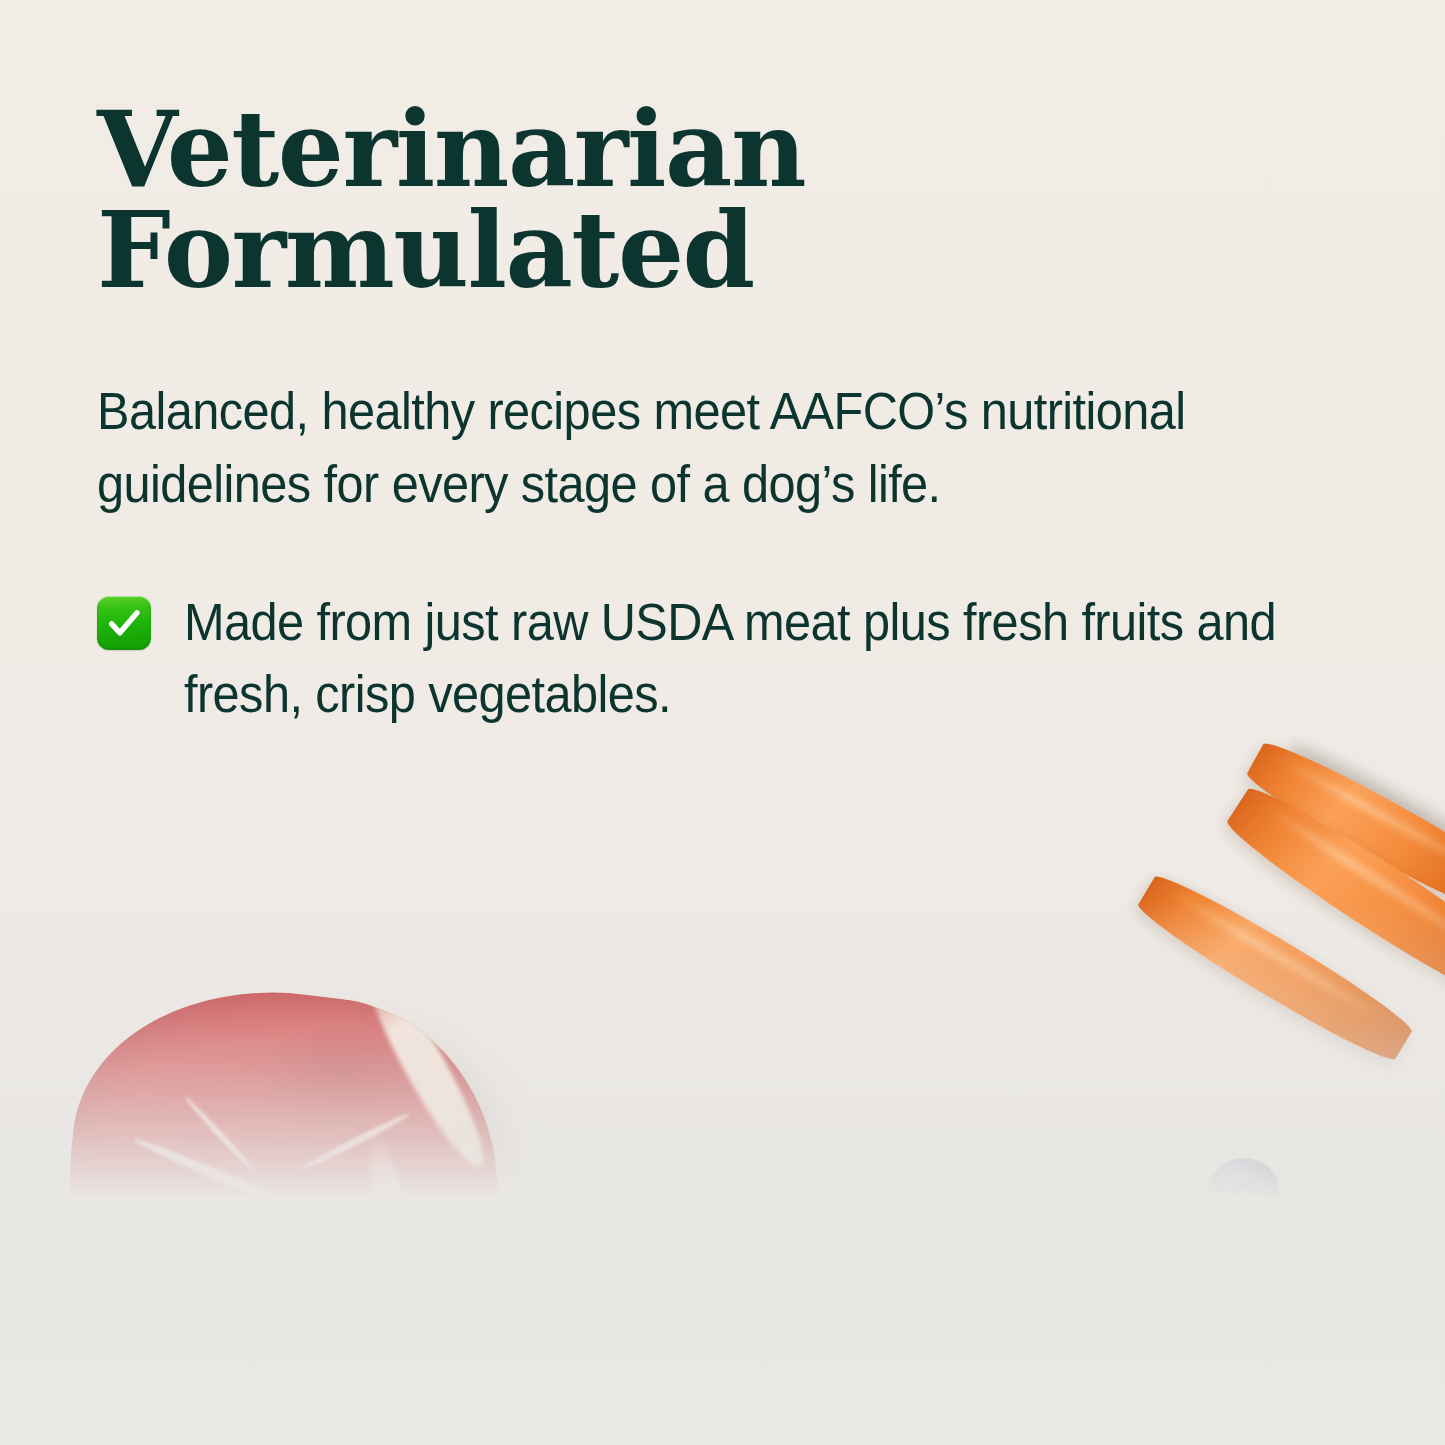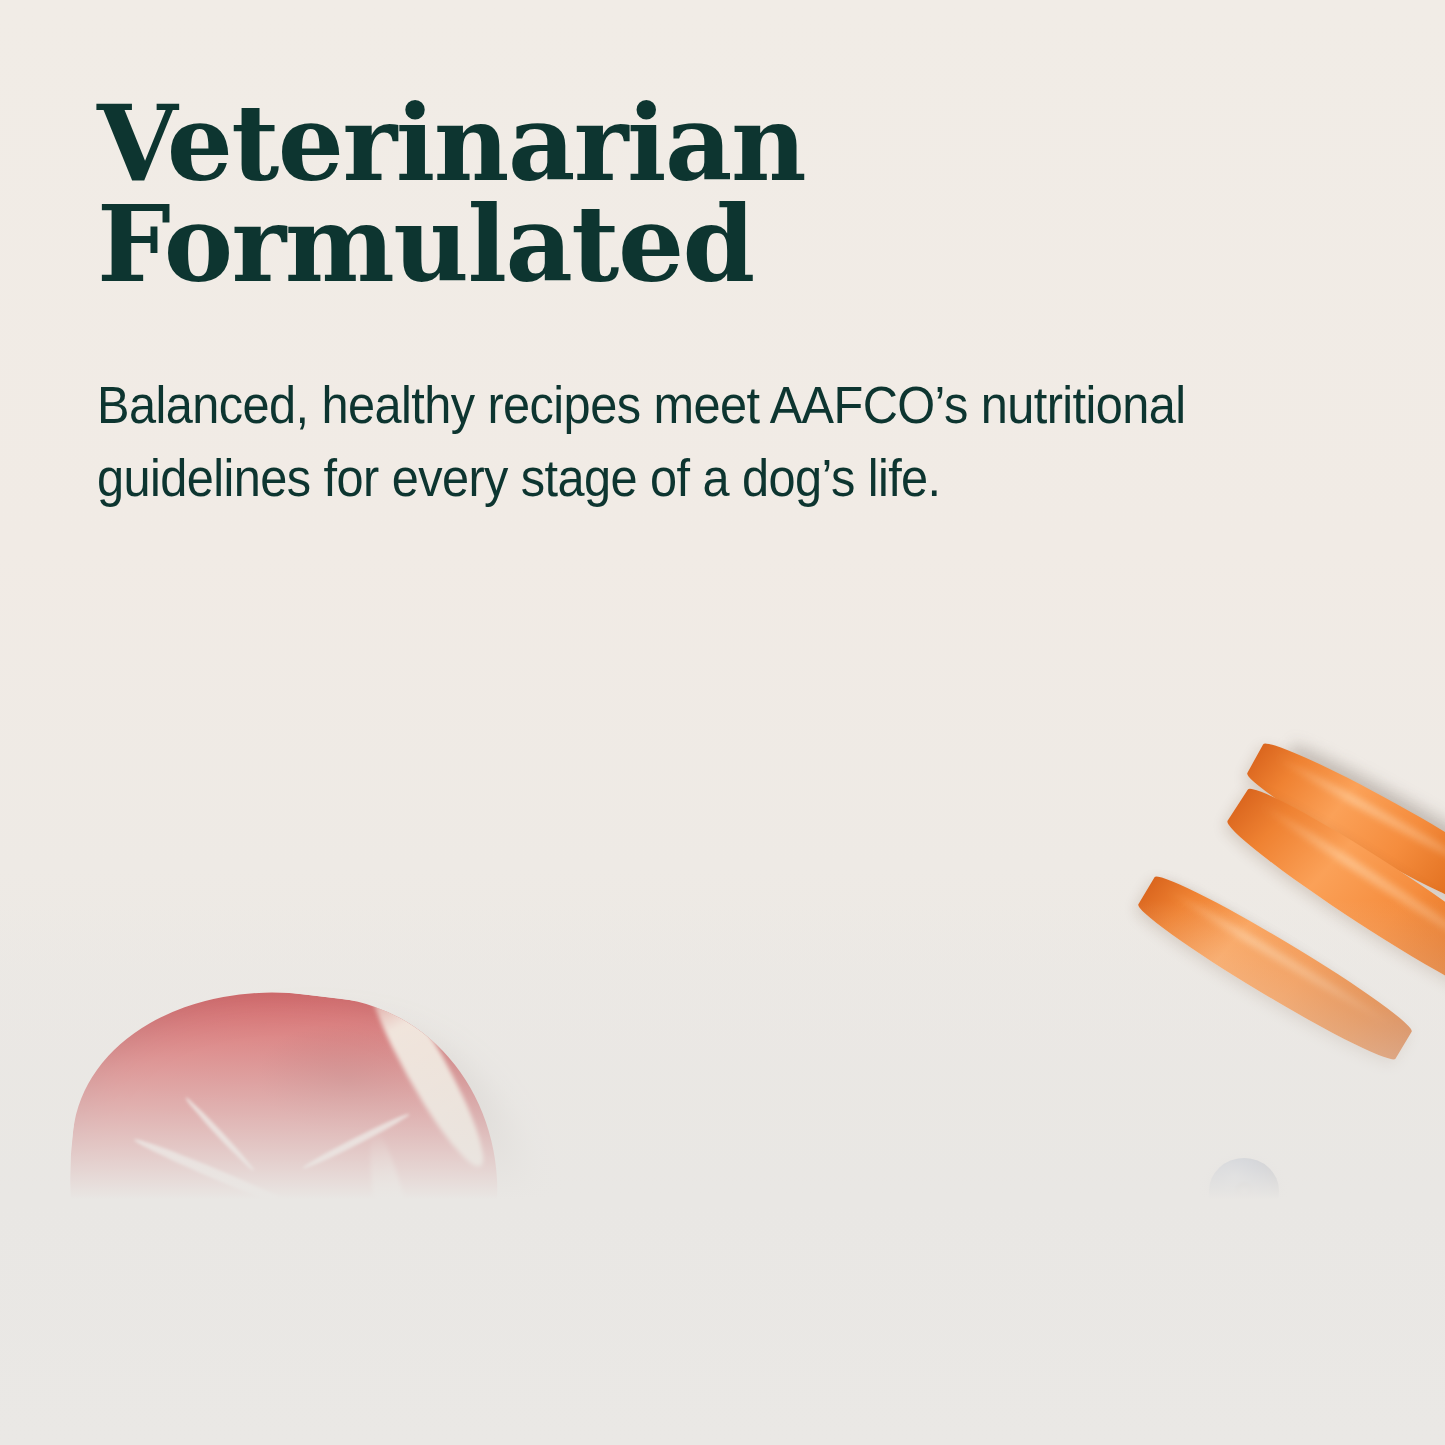--- a/index.html
+++ b/index.html
@@ -34,21 +34,21 @@
     position: absolute;
     left: 0; right: 0;
     top: 900px; bottom: 0;
     background: linear-gradient(180deg, rgba(233,231,228,0) 0%, #e9e7e4 55%, #eae8e5 100%);
   }
 
   
   .content {
     position: absolute;
     left: 97px;
-    top: 94px;
+    top: 100px;
     width: 1290px;
   }
   .headline {
     font-family: "DejaVu Serif", "Liberation Serif", serif;
     font-weight: bold;
     color: #0d3530;
     font-size: 104px;
     line-height: 0.97;
     letter-spacing: -1.5px;
     margin: 0;
@@ -590,17 +590,25 @@
 
   <div class="content">
 
     <h1 class="headline">Veterinarian
 Formulated</h1>
 
     <p class="lede">Balanced, healthy recipes meet AAFCO’s nutritional guidelines for every stage of a dog’s life.</p>
 
     <ul class="bullets">
 
+      <li class="bullet">
+        <span class="check-icon">
+          <svg viewBox="0 0 24 24" aria-hidden="true">
+            <path d="M4.2 12.6 L9.4 18.2 L20.2 5.6" fill="none" stroke="#ffffff" stroke-width="3.4" stroke-linecap="round" stroke-linejoin="round"></path>
+          </svg>
+        </span>
+        <span class="bullet-text">Made from just raw USDA meat plus fresh fruits and fresh, crisp vegetables.</span>
+      </li>
 
 
     </ul>
   </div>
 </div>
 
 </body></html>

